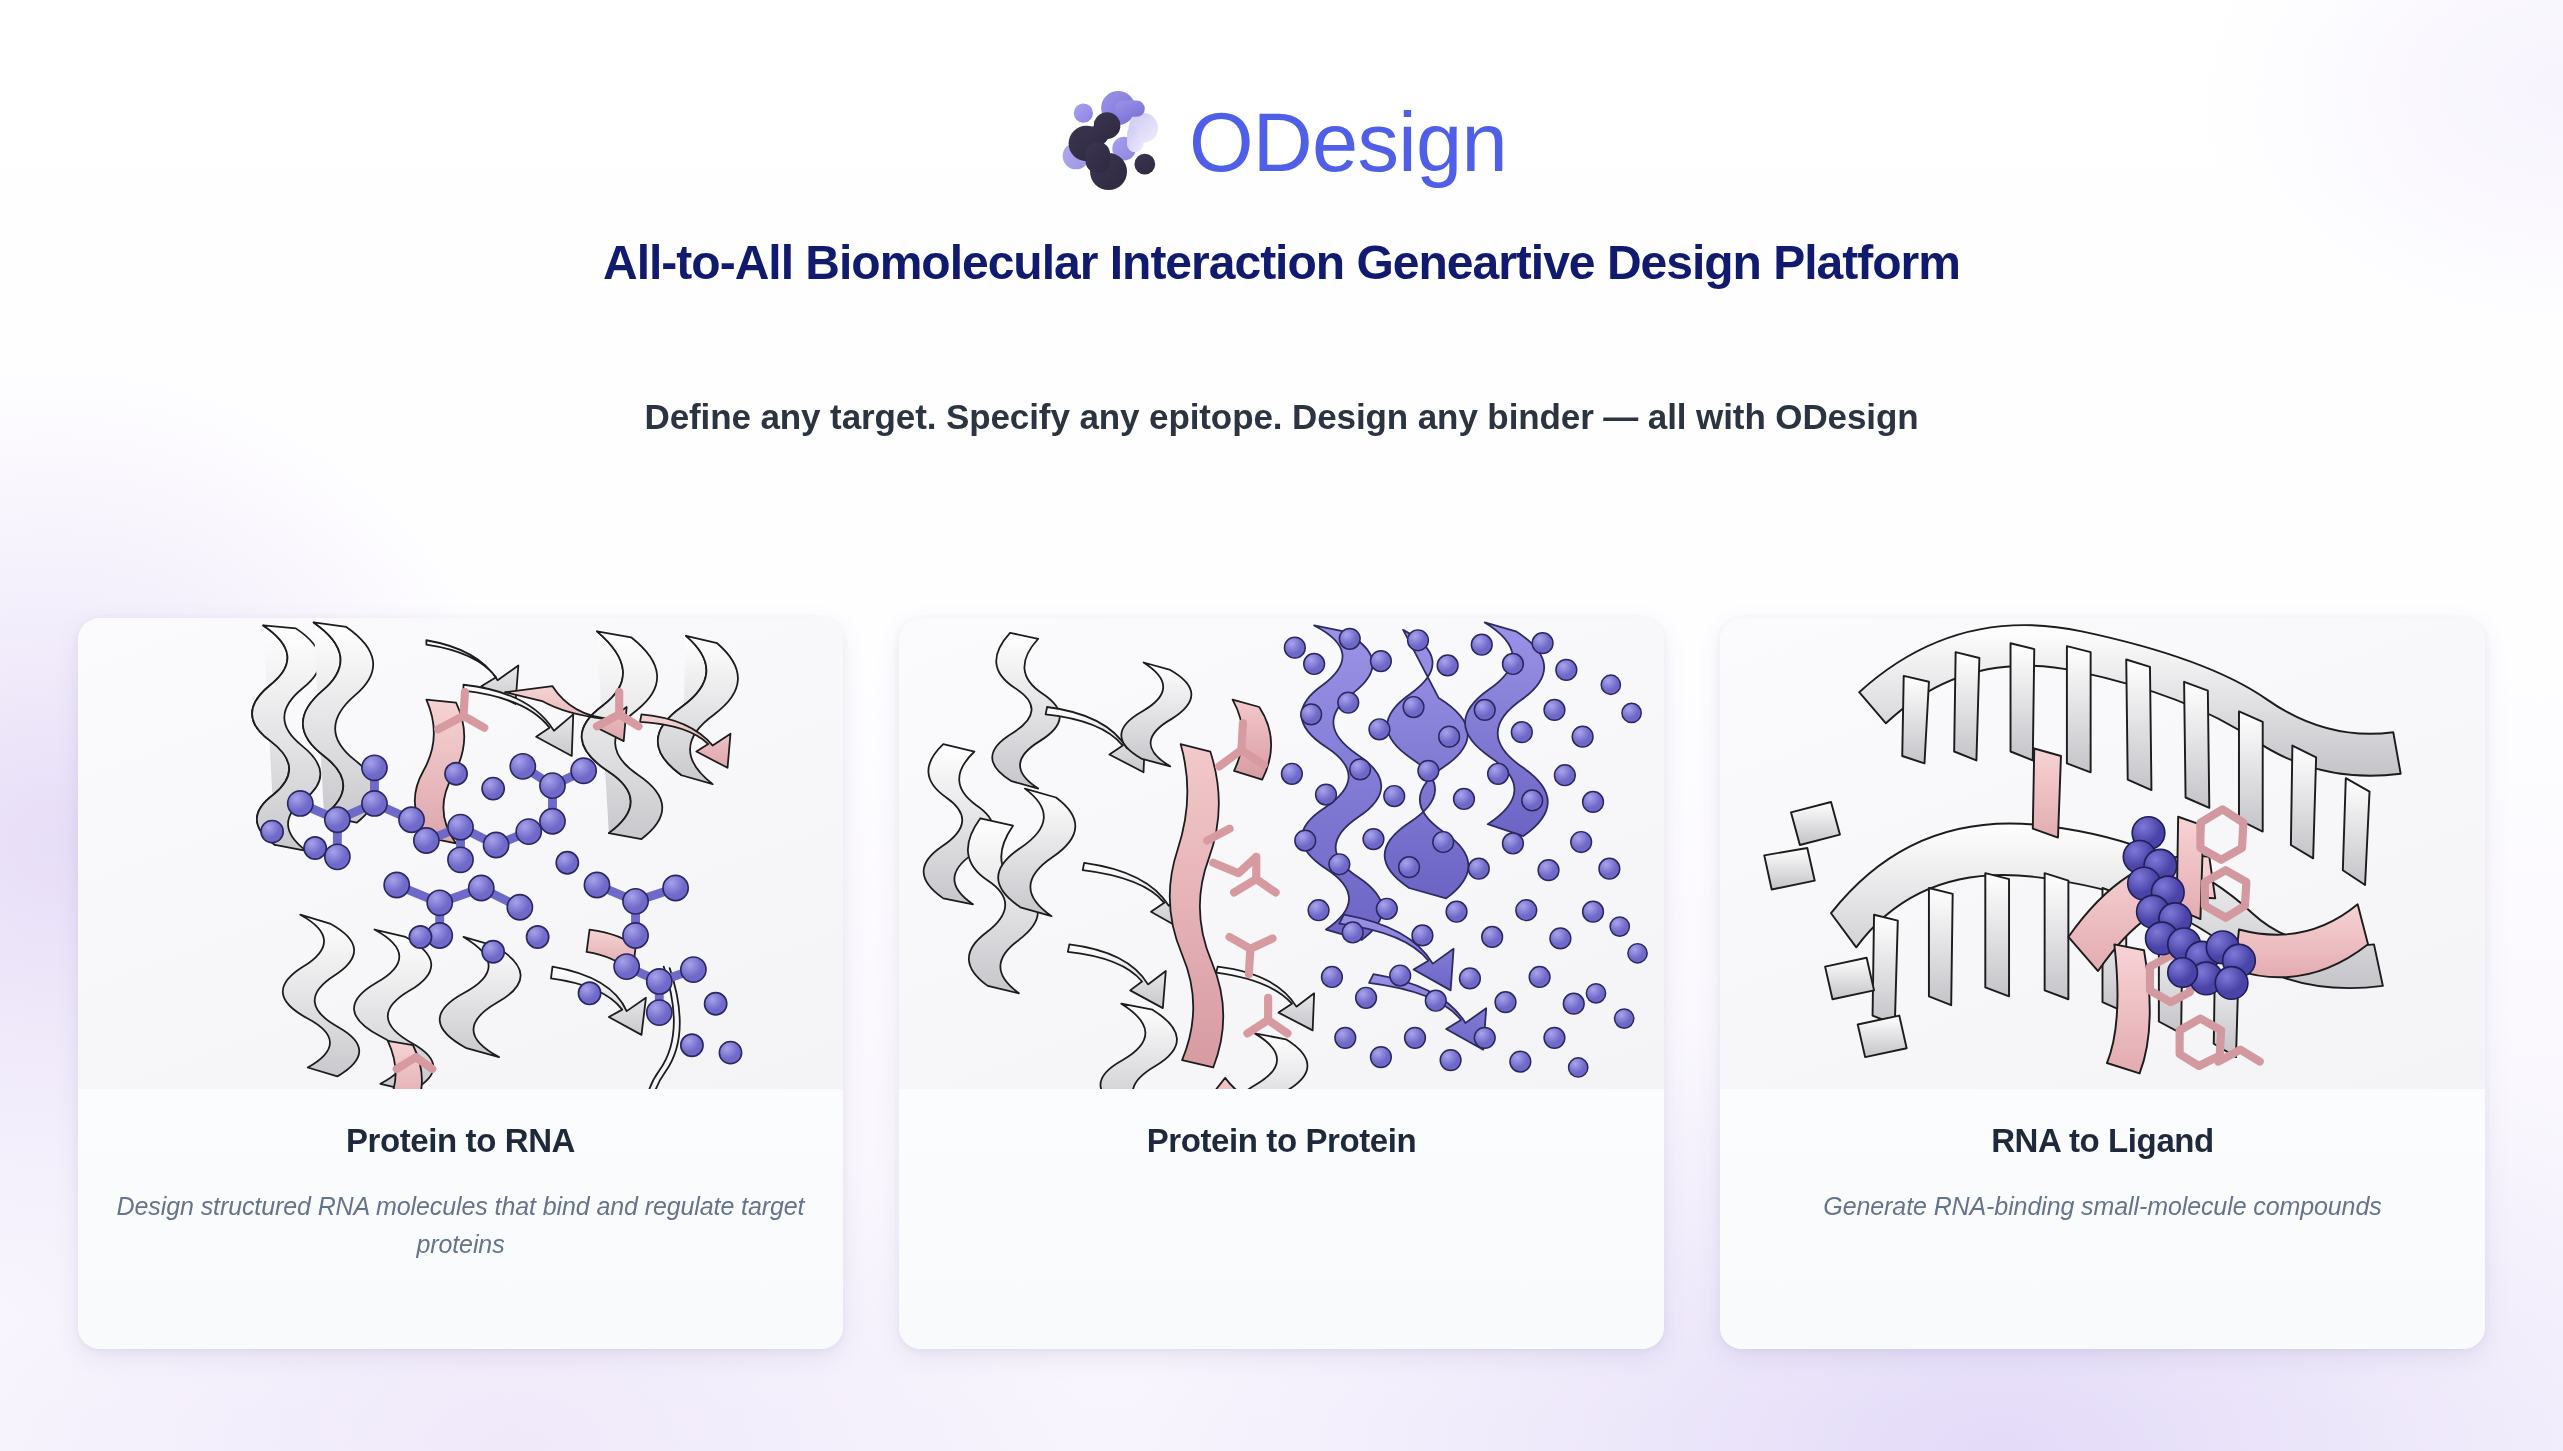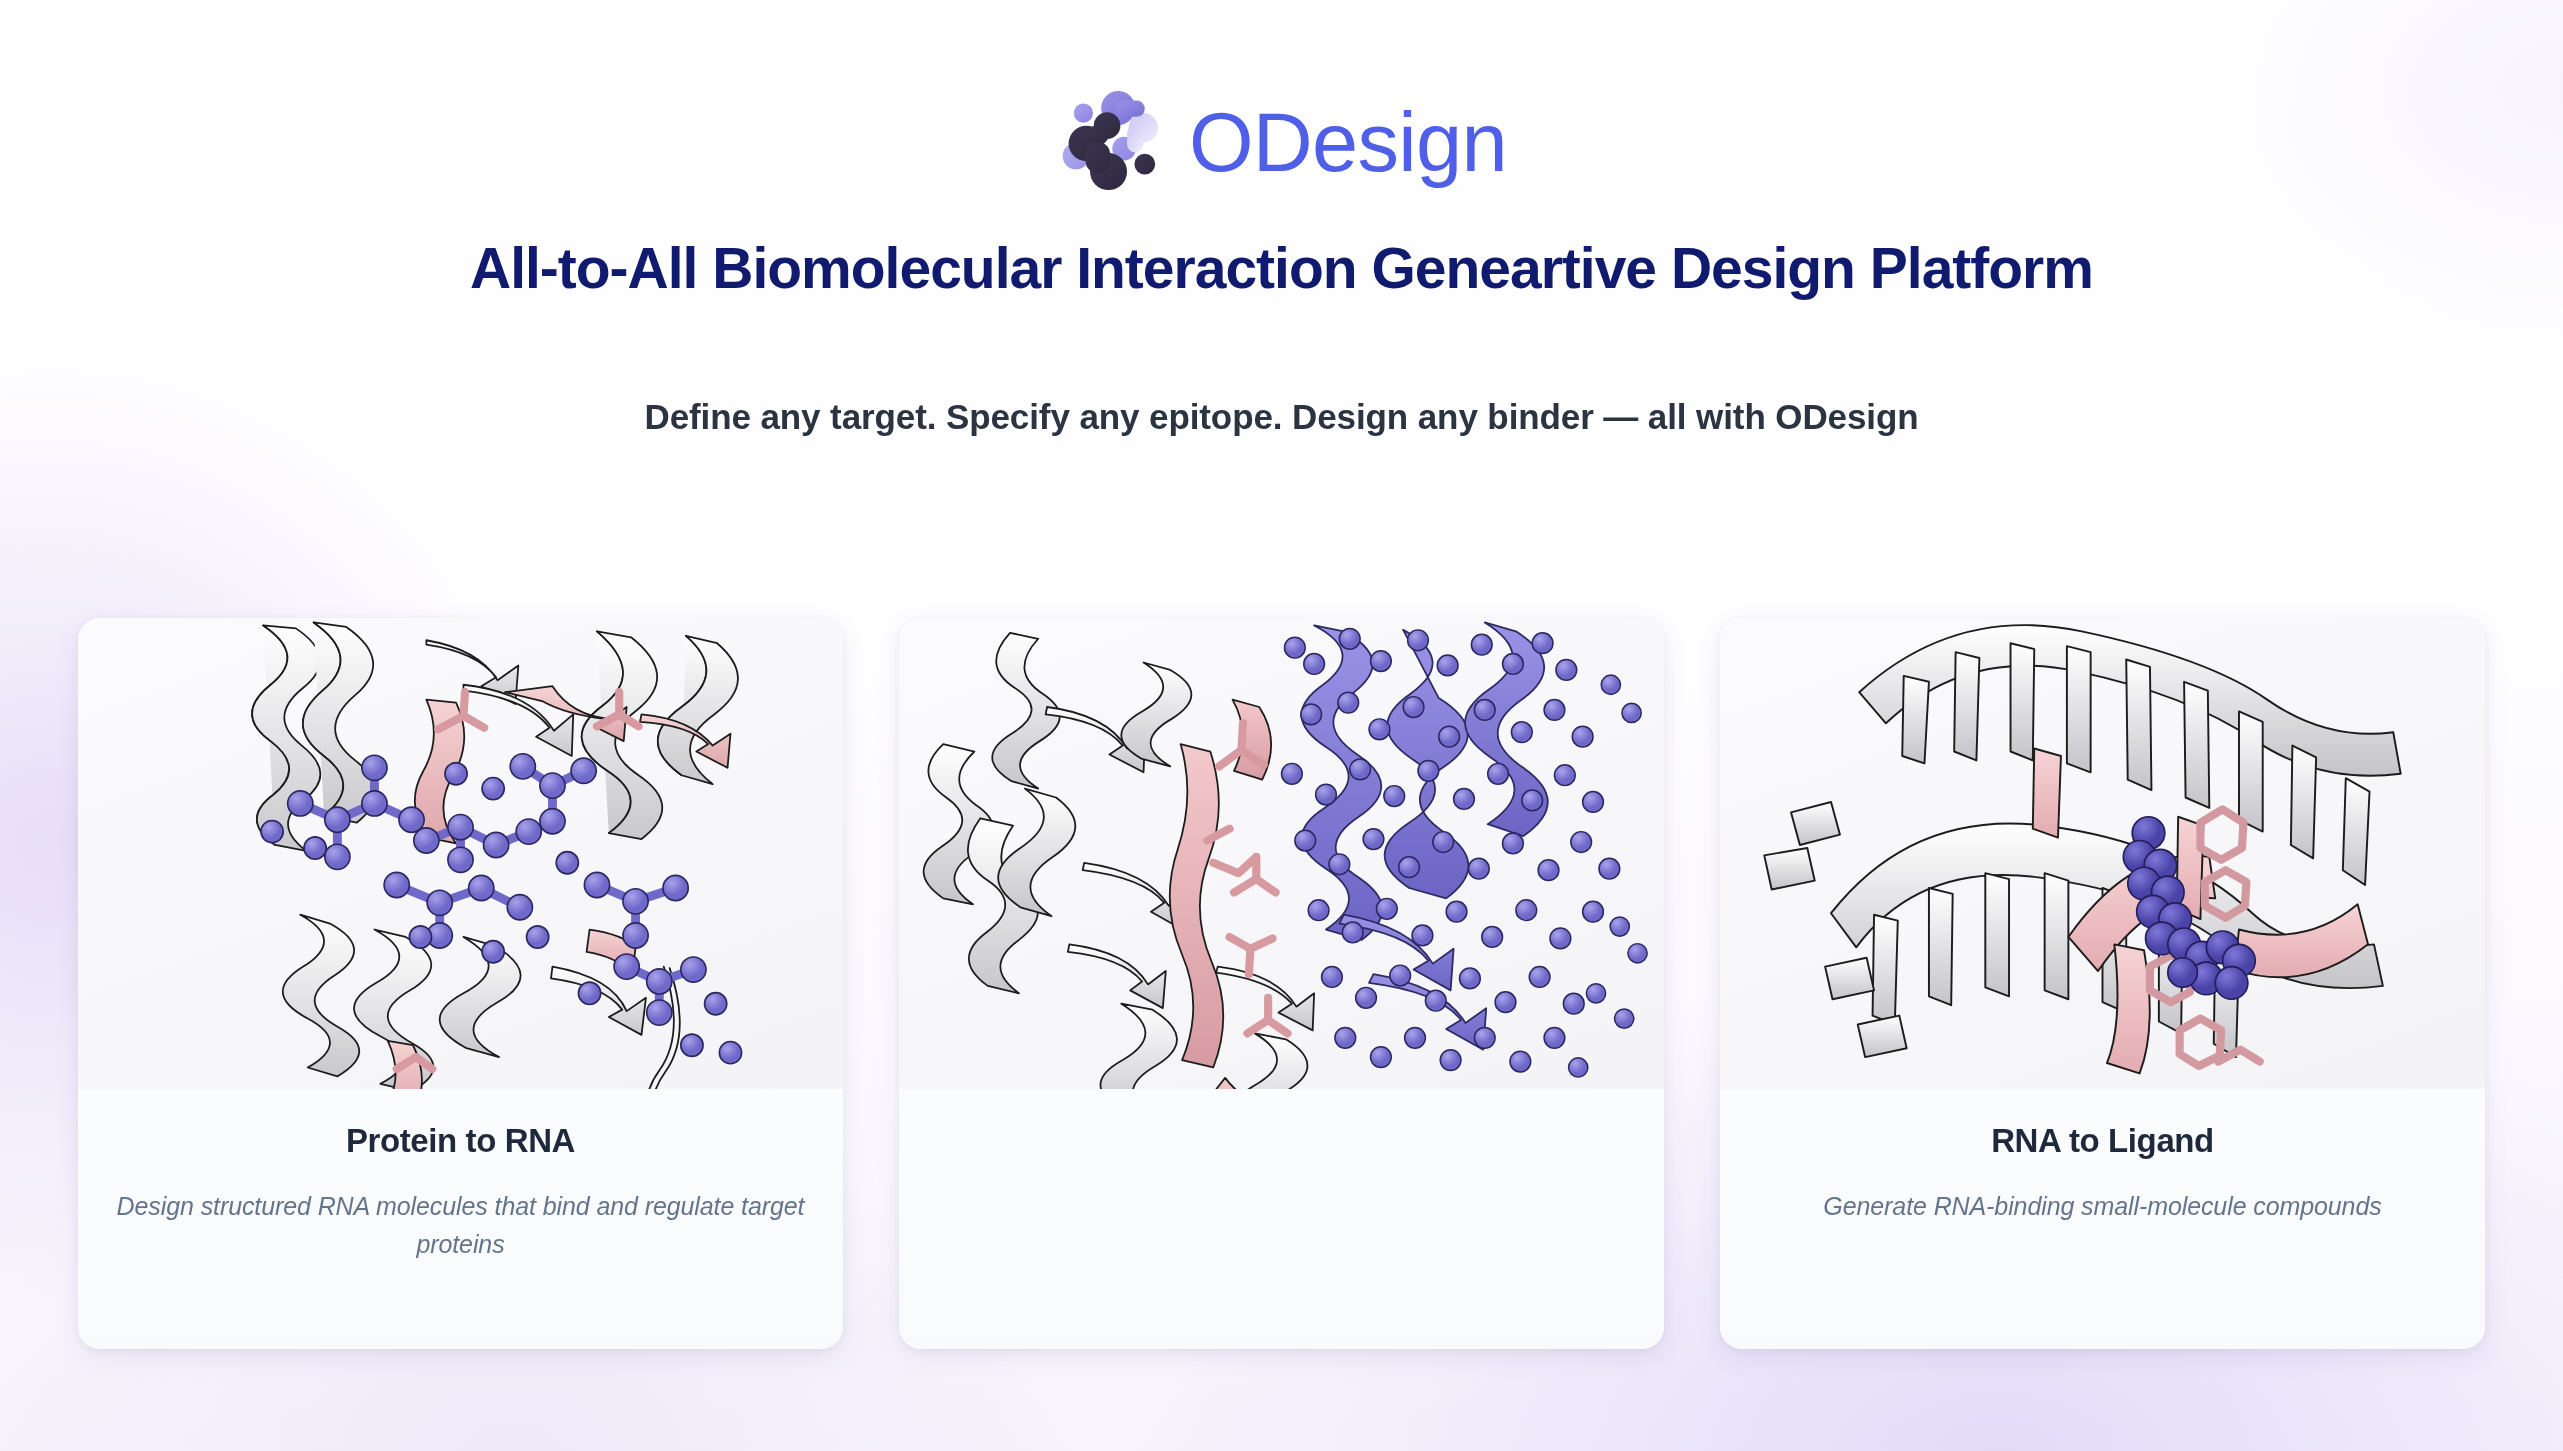--- a/index.html
+++ b/index.html
@@ -60,21 +60,21 @@
     position: relative;
     top: 3px;
   }
 
   .headline {
     position: absolute;
     top: 221px;
     left: 0;
     width: 100%;
     text-align: center;
-    font-size: 57px;
+    font-size: 48px;
     line-height: 1.1;
     font-weight: 700;
     color: #101a6e;
     letter-spacing: -1px;
   }
 
   .subhead {
     position: absolute;
     top: 377px;
     left: 0;
@@ -447,20 +447,21 @@
               <circle cx="988" cy="128" r="13"></circle>
             <circle cx="972" cy="416" r="13"></circle>
               <circle cx="996" cy="452" r="13"></circle>
             <circle cx="940" cy="506" r="13"></circle>
               <circle cx="978" cy="540" r="13"></circle>
             <circle cx="916" cy="606" r="13"></circle>
           </g>
         </svg>
       </div>
       <div class="card-body">
+        <div class="card-title">Protein to Protein</div>
       </div>
     </div>
 
     <div class="card">
       <div class="card-media">
         <svg viewBox="0 0 1032 635" preserveAspectRatio="xMidYMid slice">
           <defs>
             <linearGradient id="rib3" x1="0" y1="0" x2="0" y2="1">
               <stop offset="0%" stop-color="#ffffff"></stop>
                 <stop offset="100%" stop-color="#c4c4c9"></stop>

